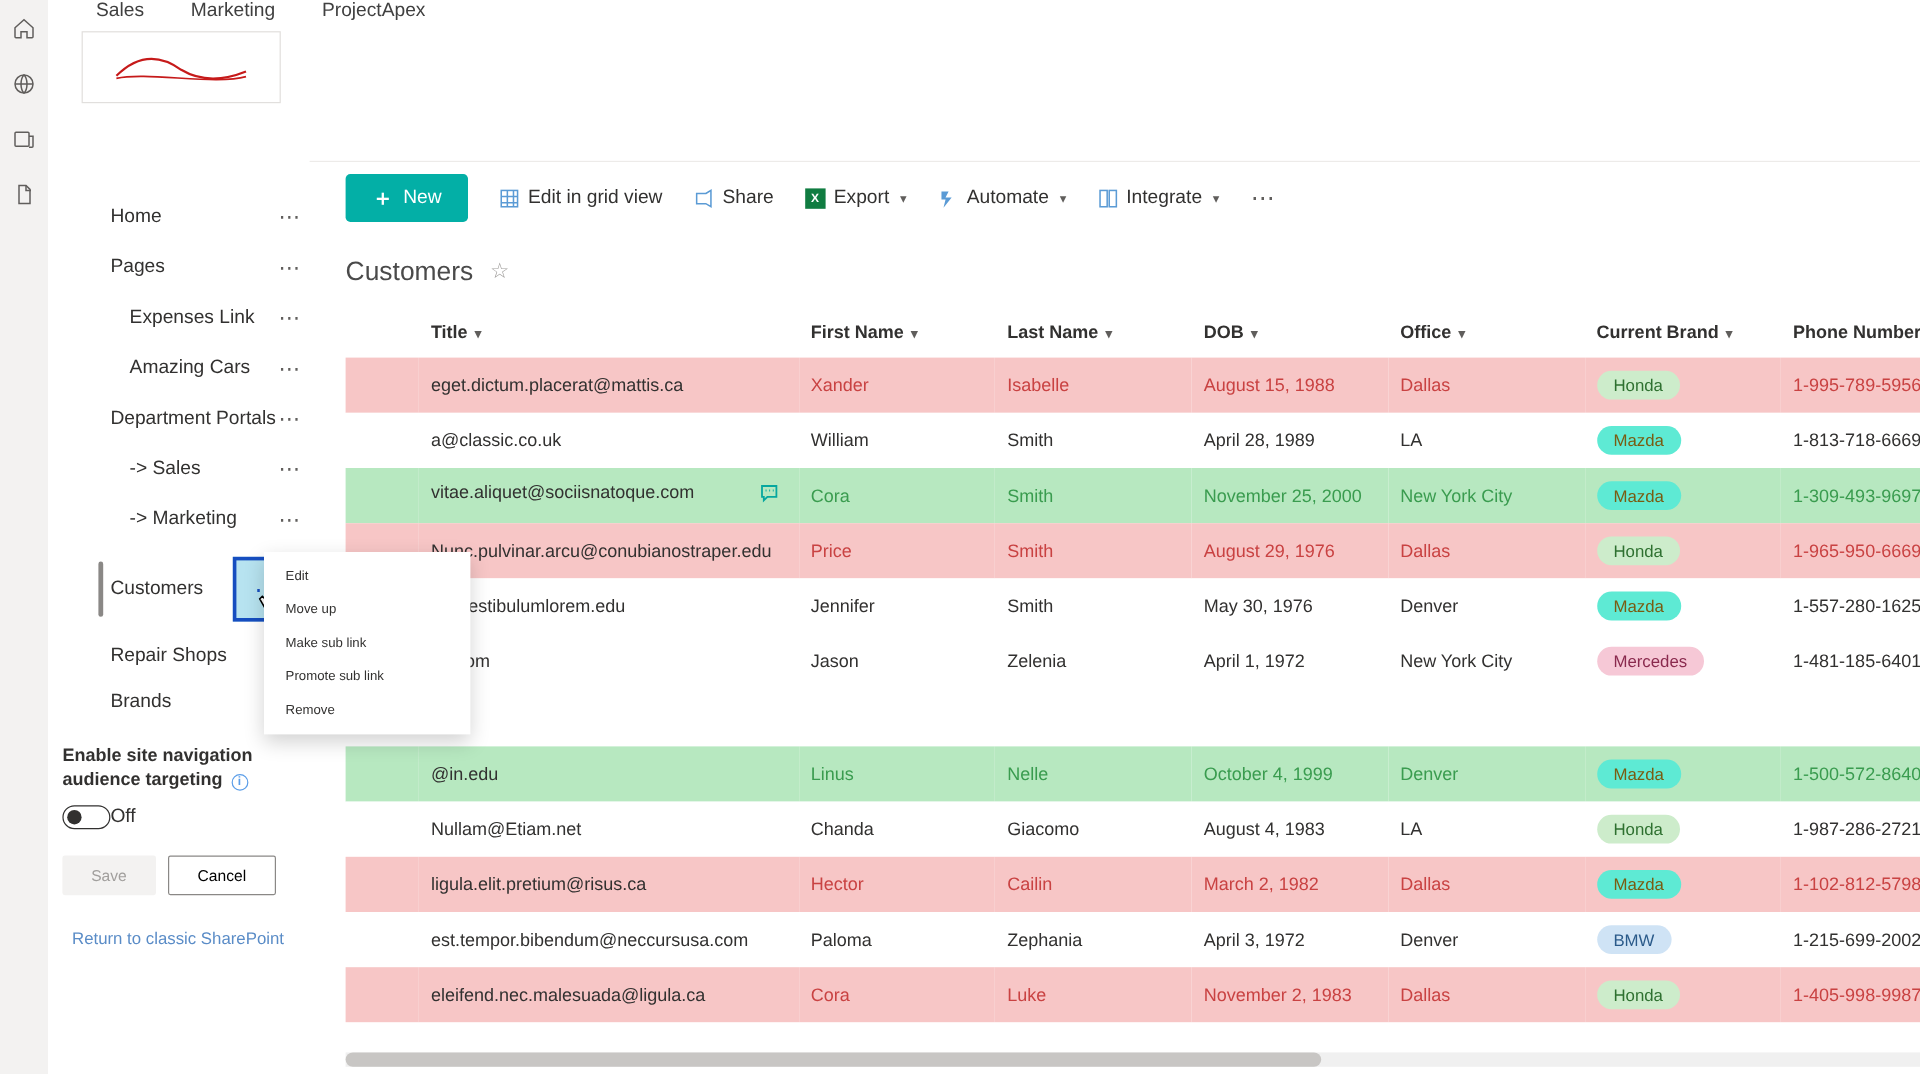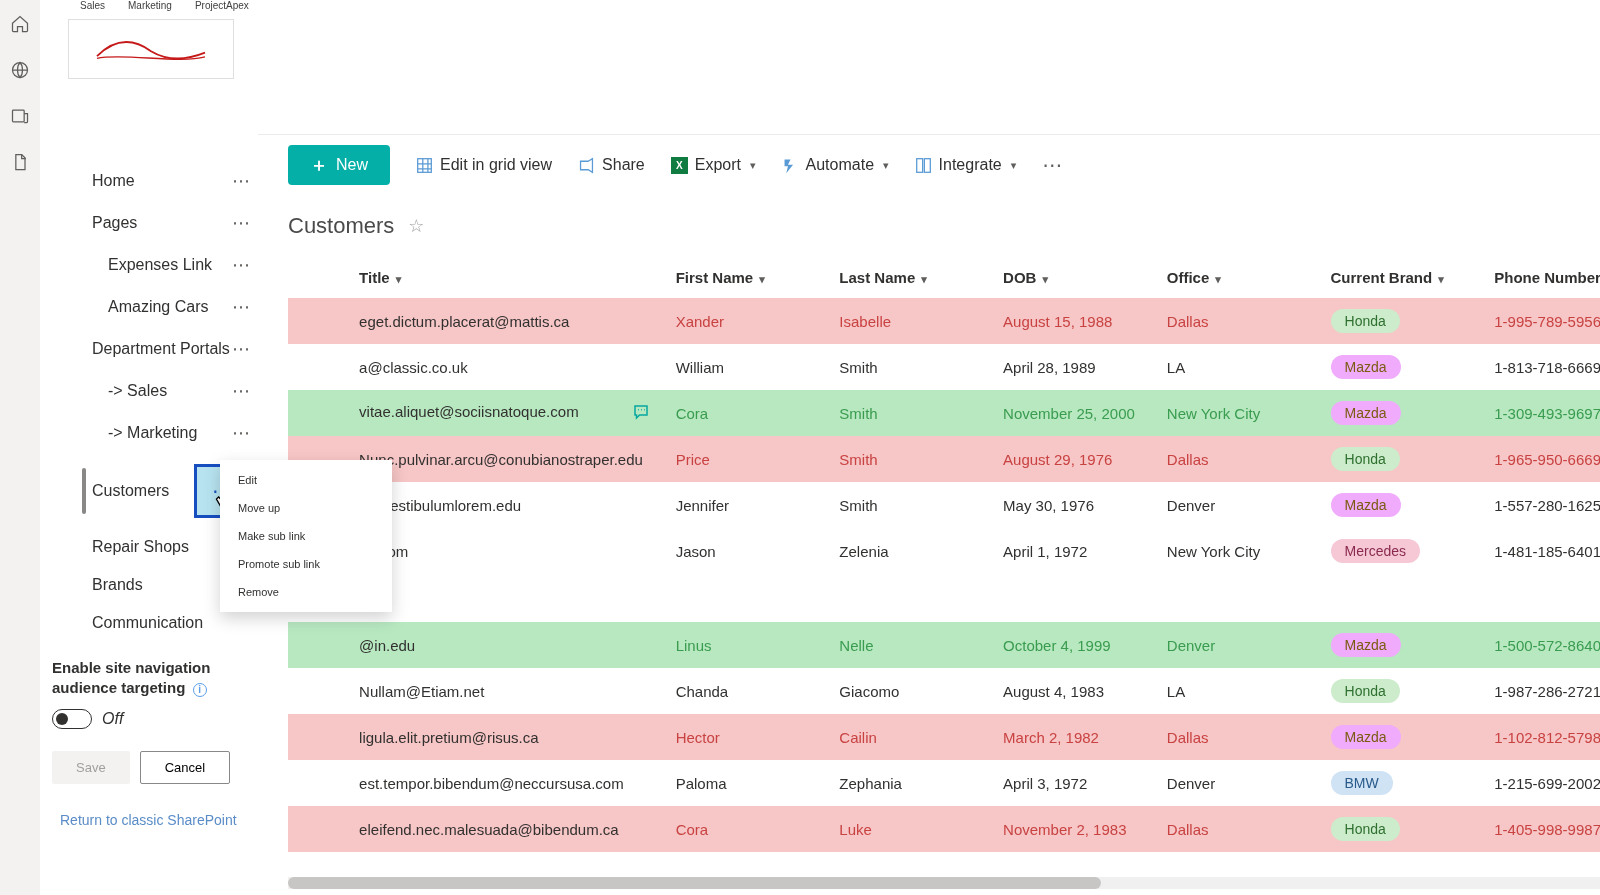--- a/index.html
+++ b/index.html
@@ -6,21 +6,21 @@
   html, body { height: 100%; font-family: "Segoe UI", Arial, sans-serif; color: #323130; background: #fff; font-size: 14px; }
   body { width: 1600px; height: 895px; overflow: hidden; position: relative; }
 
   
   .rail { position: absolute; left: 0; top: 0; width: 40px; height: 100%; background: #f3f2f1; display: flex; flex-direction: column; align-items: center; gap: 26px; padding-top: 14px; }
   .rail .icon { width: 20px; height: 20px; display: flex; align-items: center; justify-content: center; color: #605e5c; }
   .rail .icon svg { width: 20px; height: 20px; stroke: currentColor; fill: none; stroke-width: 1.5; }
 
   
   .top-area { position: absolute; left: 40px; top: 0; right: 0; padding: 0 28px; }
-  .top-tabs { display: flex; gap: 23px; font-size: 10px; color: #404040; padding: 0 0 2px 12px; }
+  .top-tabs { display: flex; gap: 39px; font-size: 16px; color: #404040; padding: 0 0 2px 12px; }
   .top-tabs span { cursor: pointer; }
   .logo-box { margin: 6px 0 0 0; width: 166px; height: 60px; border: 1px solid #e1dfdd; display: flex; align-items: center; justify-content: center; }
   .logo-box svg { width: 130px; height: 36px; }
 
   
   .left-nav { position: absolute; left: 40px; top: 150px; width: 218px; bottom: 0; padding: 10px 0 0 0; font-size: 16px; color: #323130; }
   .nav-item { display: flex; align-items: center; justify-content: space-between; padding: 10px 6px 10px 20px; cursor: pointer; margin-left: 32px; }
   .nav-item .nav-more { visibility: visible; color: #605e5c; font-size: 18px; letter-spacing: 2px; }
   .nav-sub { padding-left: 36px; }
   .nav-item.active-target { position: relative; }
@@ -31,21 +31,21 @@
   .cursor-hand svg { width: 26px; height: 26px; stroke: #000; fill: #fff; stroke-width: 1.2; }
 
   
   .ctx-menu { position: absolute; left: 220px; top: 460px; width: 172px; background: #fff; box-shadow: 0 6px 16px rgba(0,0,0,0.18); padding: 6px 0; z-index: 50; }
   .ctx-menu div { padding: 8px 18px; font-size: 11px; cursor: pointer; }
 
   
   .targeting-block { padding: 16px 20px 0 12px; }
   .targeting-block .ttl { font-size: 15px; font-weight: 600; color: #323130; line-height: 1.35; }
   .targeting-block .info-icon { display: inline-flex; width: 14px; height: 14px; border: 1px solid #5a9de8; border-radius: 50%; color: #5a9de8; font-size: 10px; align-items: center; justify-content: center; margin-left: 3px; }
-  .toggle-row { display: flex; align-items: center; gap: 10px; margin-top: 10px; font-style: italic; }
+  .toggle-row { display: flex; align-items: center; margin-top: 10px; }
   .toggle { width: 40px; height: 20px; border: 1px solid #323130; border-radius: 10px; position: relative; background: #fff; cursor: pointer; }
   .toggle .knob { width: 12px; height: 12px; border-radius: 50%; background: #323130; position: absolute; top: 3px; left: 3px; }
   .btn-row { display: flex; gap: 10px; margin-top: 22px; }
   .btn { border: 1px solid #8a8886; padding: 8px 24px; font-size: 13px; background: #fff; cursor: pointer; border-radius: 2px; }
   .btn.disabled { background: #f3f2f1; color: #a19f9d; border: none; cursor: default; }
   .classic-link { display: block; margin: 28px 0 0 20px; font-size: 14px; color: #5a8cc7; text-decoration: none; cursor: pointer; }
 
   
   .main-area { position: absolute; left: 258px; top: 134px; right: 0; bottom: 0; border-top: 1px solid #edebe9; padding-right: 0; overflow: hidden; }
   .cmd-bar { display: flex; align-items: center; gap: 26px; padding: 10px 0 12px 30px; }
@@ -65,21 +65,21 @@
   table.customers { border-collapse: collapse; width: 1360px; table-layout: fixed; margin-left: 30px; }
   table.customers th { text-align: left; font-weight: 600; font-size: 15px; padding: 12px 10px; color: #323130; white-space: nowrap; }
   table.customers th .sort-chev { font-size: 11px; color: #605e5c; margin-left: 6px; }
   table.customers td { padding: 11px 10px; font-size: 15px; color: #323130; vertical-align: middle; white-space: nowrap; }
   tr.row-red td { background: #f7c6c6; }
   tr.row-green td { background: #b7e8c0; }
   tr.row-plain td { background: #fff; }
   tr.row-gap td { background: #fff; height: 48px; }
   .brand-pill { display: inline-block; padding: 4px 14px; border-radius: 14px; font-size: 14px; }
   .brand-honda    { background: #cdeccb; color: #2e7030; }
-  .brand-mazda    { background: #f0abfc; color: #7a5c12; }
+  .brand-mazda    { background: #5eead4; color: #7a5c12; }
   .brand-mercedes { background: #f6c8d6; color: #8a2a4e; }
   .brand-bmw      { background: #cfe3f5; color: #2a5a8a; }
   .red-text { color: #c94242; }
   .green-text { color: #3a9c4f; }
   .comment-ico { color: #06a79f; margin-right: 6px; }
   col.c-sel   { width: 56px; }
   col.c-title { width: 290px; }
   col.c-first { width: 150px; }
   col.c-last  { width: 150px; }
   col.c-dob   { width: 150px; }
@@ -174,23 +174,20 @@
           </svg>
       </span>
     </span>
   </div>
 
   <div class="nav-item">
       <span>Repair Shops</span>
     </div>
   <div class="nav-item">
       <span>Brands</span>
-    </div>
-  <div class="nav-item">
-      <span>Communication</span>
     </div>
 
   <div class="targeting-block">
     <div class="ttl">
       <span>Enable site navigation audience targeting</span>
       <span class="info-icon">i</span>
     </div>
     <div class="toggle-row">
       <div class="toggle">
           <div class="knob"></div>
@@ -394,21 +391,21 @@
             <td><span>est.tempor.bibendum@neccursusa.com</span></td>
             <td><span>Paloma</span></td>
             <td><span>Zephania</span></td>
             <td><span>April 3, 1972</span></td>
             <td><span>Denver</span></td>
             <td><span class="brand-pill brand-bmw">BMW</span></td>
             <td><span>1-215-699-2002</span></td>
           </tr>
           <tr class="row-red">
             <td></td>
-            <td><span>eleifend.nec.malesuada@bibendum.ca</span></td>
+            <td><span>eleifend.nec.malesuada@ligula.ca</span></td>
             <td><span class="red-text">Cora</span></td>
             <td><span class="red-text">Luke</span></td>
             <td><span class="red-text">November 2, 1983</span></td>
             <td><span class="red-text">Dallas</span></td>
             <td><span class="brand-pill brand-honda">Honda</span></td>
             <td><span class="red-text">1-405-998-9987</span></td>
           </tr>
         </tbody>
     </table>
   </div>

